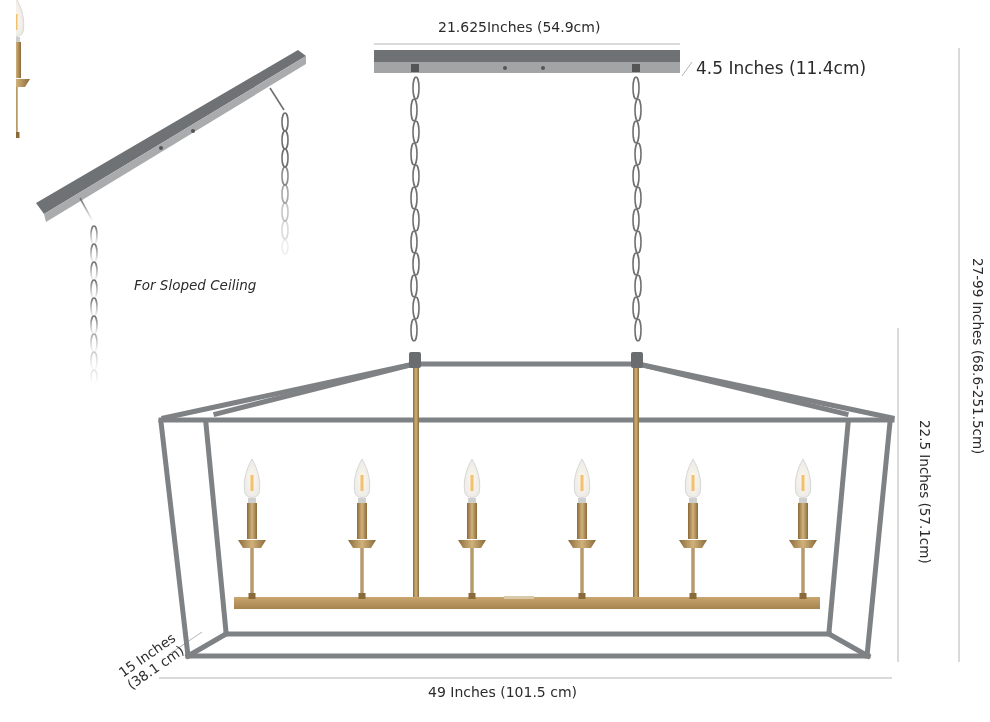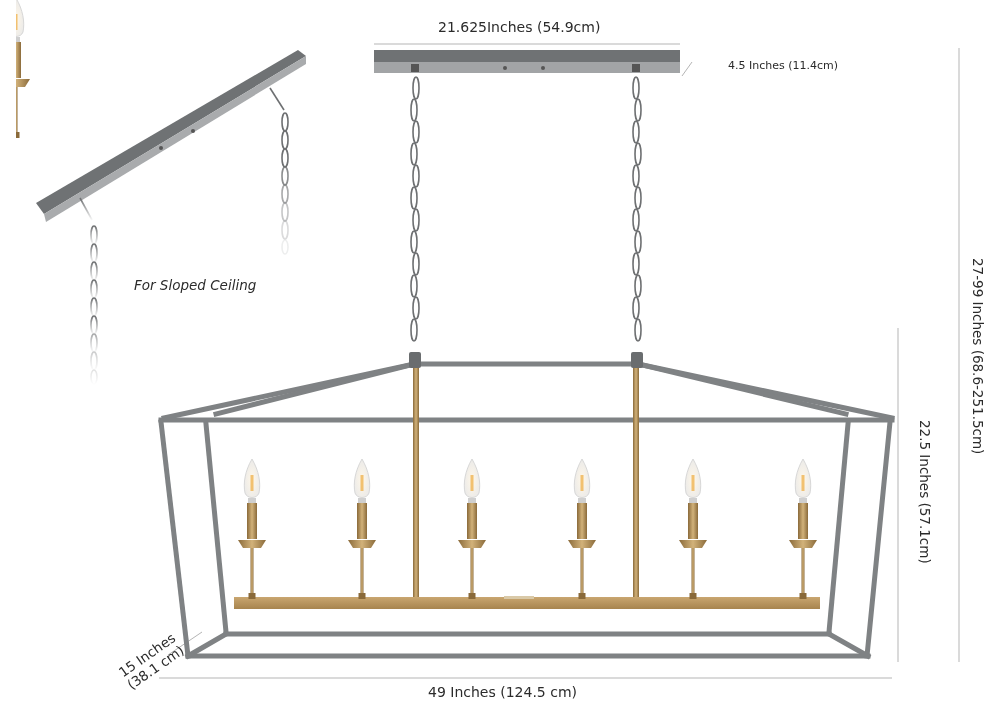--- a/index.html
+++ b/index.html
@@ -1,20 +1,20 @@
 <!DOCTYPE html>
 <html><head>
 <meta charset="utf-8">
 <style>
   html, body { margin:0; padding:0; background:#ffffff; }
   body { width:990px; height:722px; position:relative; overflow:hidden;
          font-family:"DejaVu Sans", sans-serif; color:#2a2a2a; }
   #stage { position:absolute; left:16px; top:0; width:990px; height:544px; }
   .lbl { position:absolute; font-size:13px; white-space:nowrap; color:#2b2b2b; line-height:1; }
-  .lbl.sm { font-size:11px;margin-left:32px; }
+  .lbl.sm { font-size:17px; }
   .rot90 { transform-origin:left top; transform:rotate(90deg); }
   .rotdiag { transform-origin:left top; transform:rotate(-35deg); text-align:center; line-height:1.1; }
 </style>
 </head>
 <body>
 
 <div id="stage">
   <svg width="990" height="722" viewBox="0 0 990 722" xmlns="http://www.w3.org/2000/svg">
     <defs>
       <linearGradient id="brassV" x1="0" x2="1" y1="0" y2="0">
@@ -183,14 +183,14 @@
   
   <span class="lbl" style="left:422px; top:20px; font-size:14px;">21.625Inches (54.9cm)</span>
   <span class="lbl sm" style="left:680px; top:60px;">4.5 Inches (11.4cm)</span>
   <span class="lbl" style="left:118px; top:279px; font-size:13.5px;font-style:italic;">For Sloped Ceiling</span>
   <span class="lbl rot90" style="left:968px; top:258px; font-size:13.5px;">27-99 Inches (68.6-251.5cm)</span>
   <span class="lbl rot90" style="left:915px; top:420px; font-size:13.5px;">22.5 Inches (57.1cm)</span>
   <div class="lbl rotdiag" style="left:100px; top:668px; font-size:13.5px;">
     <div>15 Inches</div>
     <div>(38.1 cm)</div>
   </div>
-  <span class="lbl" style="left:412px; top:685px; font-size:14px;">49 Inches (124.5 cm)</span>
+  <span class="lbl" style="left:412px; top:685px; font-size:14px;">49 Inches (101.5 cm)</span>
 </div>
 
 </body></html>

